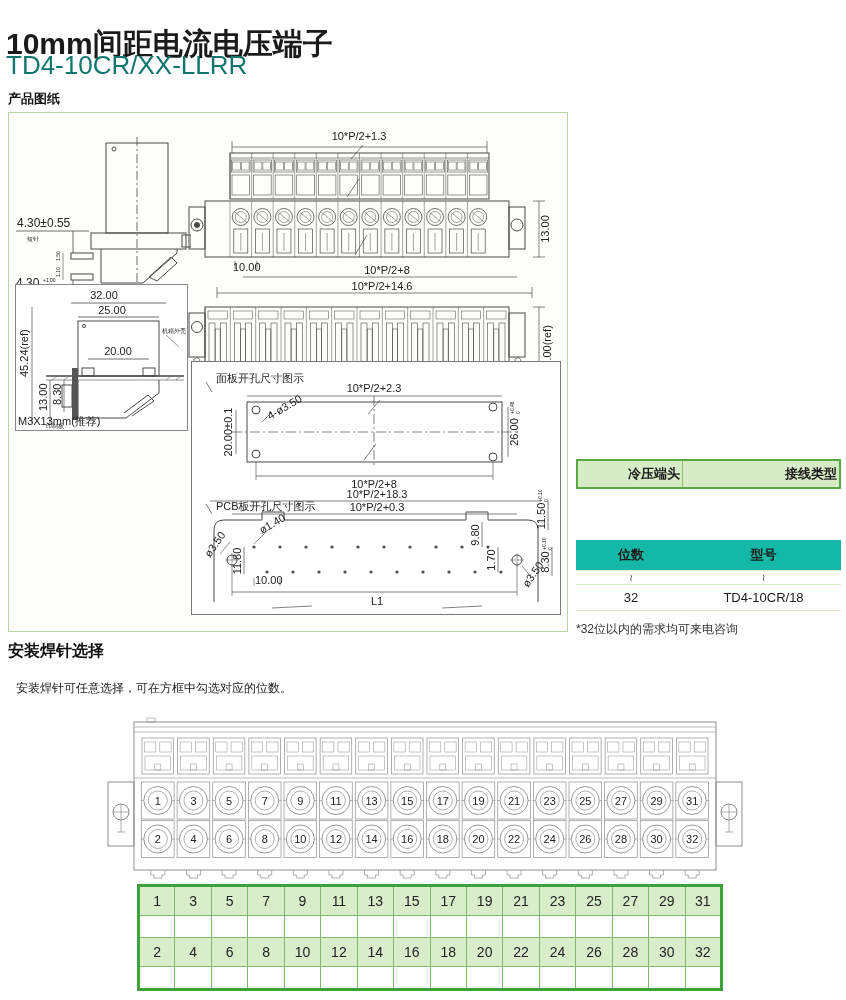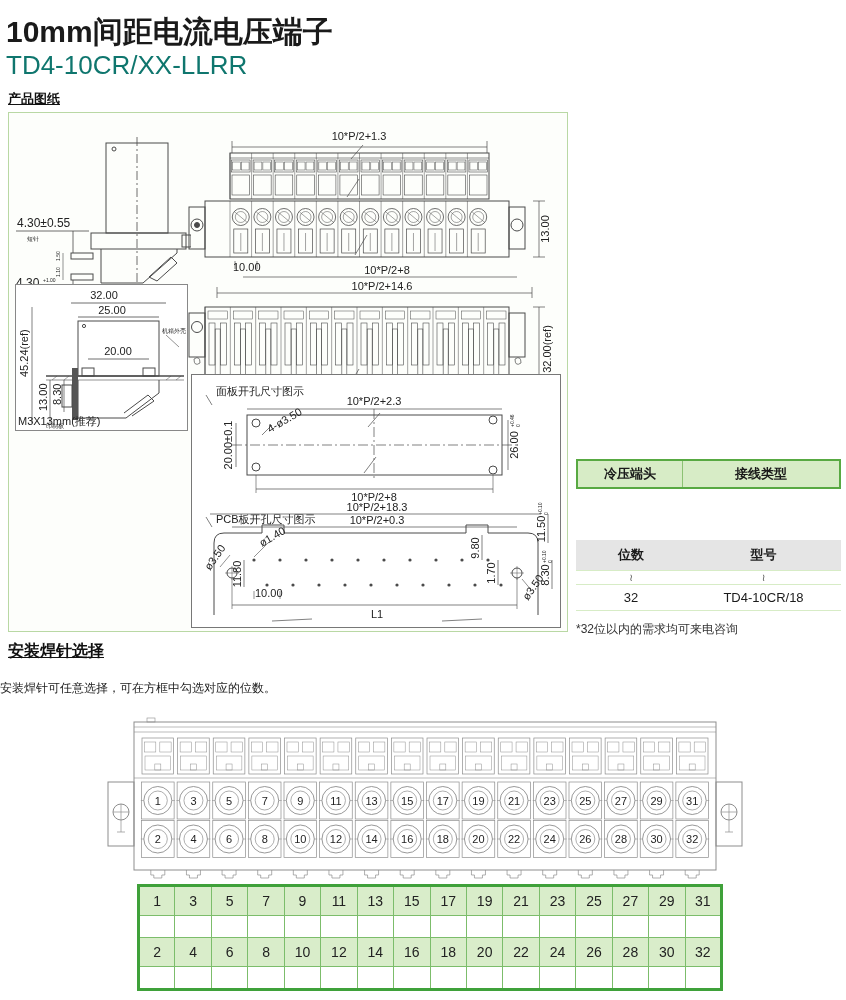--- a/index.html
+++ b/index.html
@@ -1,52 +1,52 @@
 <!DOCTYPE html>
 <html><head>
 <meta charset="utf-8">
 <style>
   html,body{margin:0;padding:0;}
   body{
     width:846px;height:1000px;background:#ffffff;position:relative;
     font-family:"Liberation Sans",sans-serif;color:#1a1a1a;overflow:hidden;
   }
   .abs{position:absolute;}
-  .page-title{left:6px;top:12px;font-size:30px;font-weight:bold;letter-spacing:0px;}
+  .page-title{left:6px;top:24px;font-size:30px;font-weight:bold;letter-spacing:0px;}
   .page-subtitle{left:6px;top:50px;font-size:26px;font-weight:400;color:#0f766e;}
-  .section-label{font-size:13px;font-weight:bold;color:#111;text-decoration:underline;}
+  .section-label{font-size:13px;font-weight:bold;color:#111;}
   .drawing-box{
     left:8px;top:112px;width:560px;height:520px;
     border:1px solid #b9d8a4;background:#fdfefb;box-sizing:border-box;
   }
   .inner-box{border:1px solid #777;box-sizing:border-box;background:#fff;}
   svg text{font-family:"Liberation Sans",sans-serif;fill:#222;}
   .dim{font-size:11px;}
   .dim-big{font-size:12px;}
   .tiny{font-size:6px;}
   .tol{font-size:5px;}
   .view-title{font-size:11px;}
 
   
   .crimp-table{
     left:576px;top:459px;width:265px;border:2px solid #58a942;box-sizing:border-box;
     border-collapse:collapse;table-layout:fixed;font-size:13px;
   }
-  .crimp-table td{text-align:center;padding:4px 2px;border:1px solid #8cc273;margin-left:39px;}
+  .crimp-table td{text-align:right;padding:4px 2px;border:1px solid #8cc273;margin-left:39px;}
   .crimp-table tr.hdr td{background:#d7ecc6;font-weight:bold;padding:4px 2px;}
   .model-table{
     left:576px;top:540px;width:265px;border-collapse:collapse;table-layout:fixed;font-size:13px;
   }
   .model-table td{text-align:center;padding:5px 2px;border-bottom:1px solid #d7ecc6;}
-  .model-table tr.hdr td{background:#e5e5e5;font-weight:bold;padding:6px 2px;}
+  .model-table tr.hdr td{background:#14b8a6;font-weight:bold;padding:6px 2px;}
   .model-table tr.squiggle td{padding:1px 2px;font-size:10px;color:#555;}
   .table-note{left:576px;top:621px;font-size:12px;color:#333;}
 
   .sec2-label{left:8px;top:641px;}
-  .sec2-note{left:0;top:680px;font-size:12px;color:#222;}
+  .sec2-note{left:16px;top:680px;font-size:12px;color:#222;}
 
   
   .sel-grid{
     left:137px;top:884px;width:586px;border:3px solid #3fa13a;box-sizing:border-box;
     border-collapse:collapse;table-layout:fixed;
   }
   .sel-grid td{border:1px solid #7cbd6b;text-align:center;font-size:14px;color:#222;}
   .sel-grid tr.nums td{background:#d9edca;height:26px;}
   .sel-grid tr.boxes td{background:#ffffff;height:19px;}
 </style>
@@ -378,21 +378,21 @@
         <line x1="166" y1="112" x2="178" y2="94" stroke-width="0.7"></line>
       <line x1="352" y1="8" x2="352" y2="92" stroke-width="0.7"></line>
       <line x1="346" y1="8" x2="358" y2="8" stroke-width="0.7"></line>
         <line x1="346" y1="92" x2="358" y2="92" stroke-width="0.7"></line>
       <line x1="30" y1="108" x2="52" y2="108" stroke-width="0.7"></line>
     </g>
     <text class="dim" x="55" y="112">0.90x0.80</text>
     <text class="dim" x="364" y="50" transform="rotate(-90 364 50)" text-anchor="middle">32.00(ref)</text>
   </svg>
 
-  <div class="abs inner-box" style="left:182px;top:261px;width:370px;height:254px;">
+  <div class="abs inner-box" style="left:182px;top:248px;width:370px;height:254px;">
   <svg width="368" height="252" viewBox="0 0 368 252">
     <g stroke="#4a4a4a" fill="none" stroke-width="1">
       <line x1="14" y1="20" x2="20" y2="30" stroke-width="0.7"></line>
       <line x1="55" y1="34" x2="310" y2="34" stroke-width="0.7"></line>
       <rect x="55" y="40" width="255" height="60"></rect>
       <circle cx="64" cy="48" r="4"></circle>
           <circle cx="64" cy="92" r="4"></circle>
       <circle cx="301" cy="45" r="4"></circle>
           <circle cx="301" cy="95" r="4"></circle>
       <line x1="40" y1="70" x2="325" y2="70" stroke-dasharray="10,3,2,3" stroke-width="0.7"></line>

